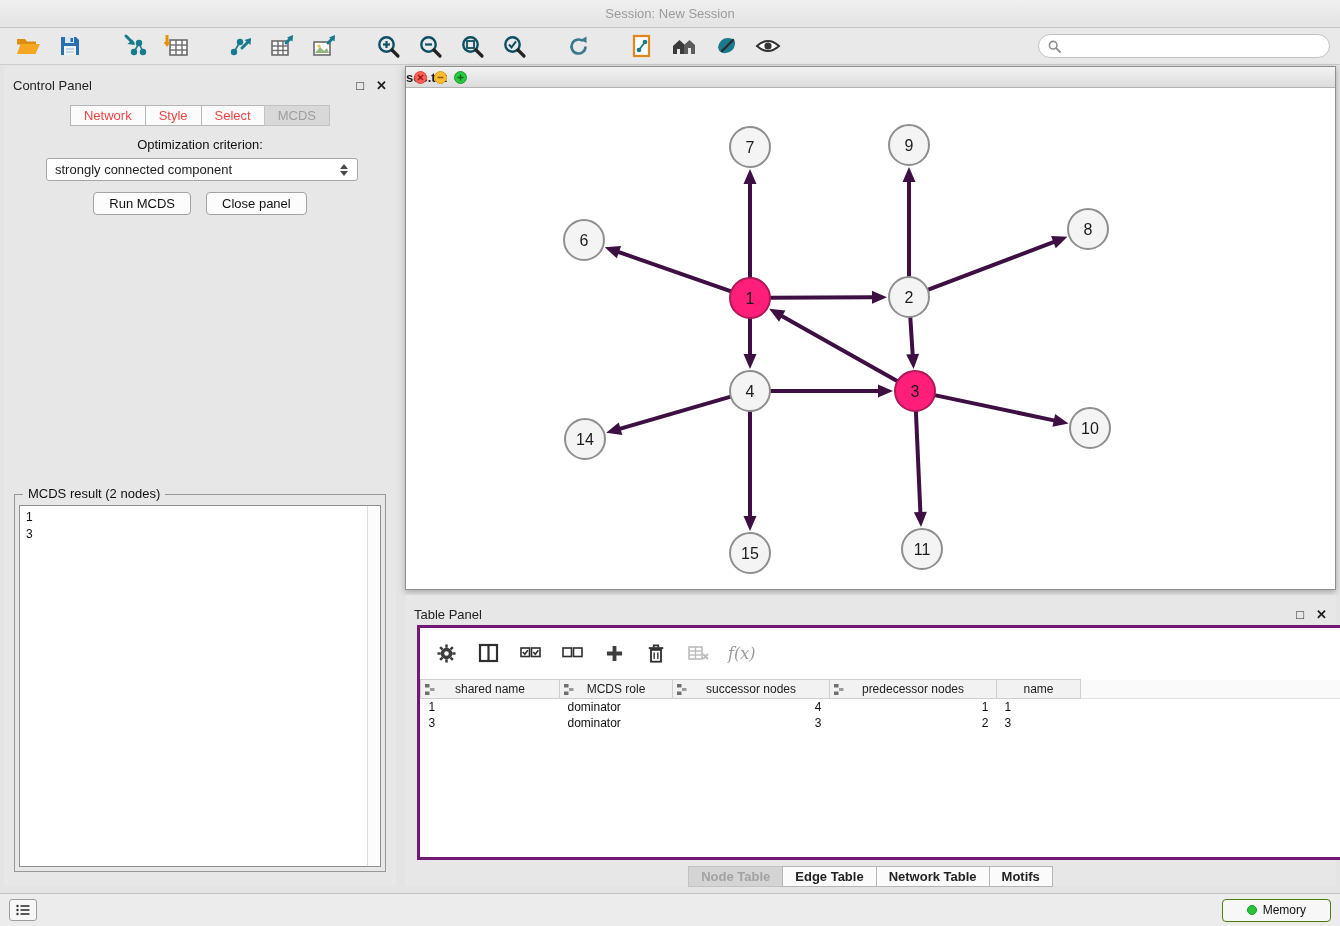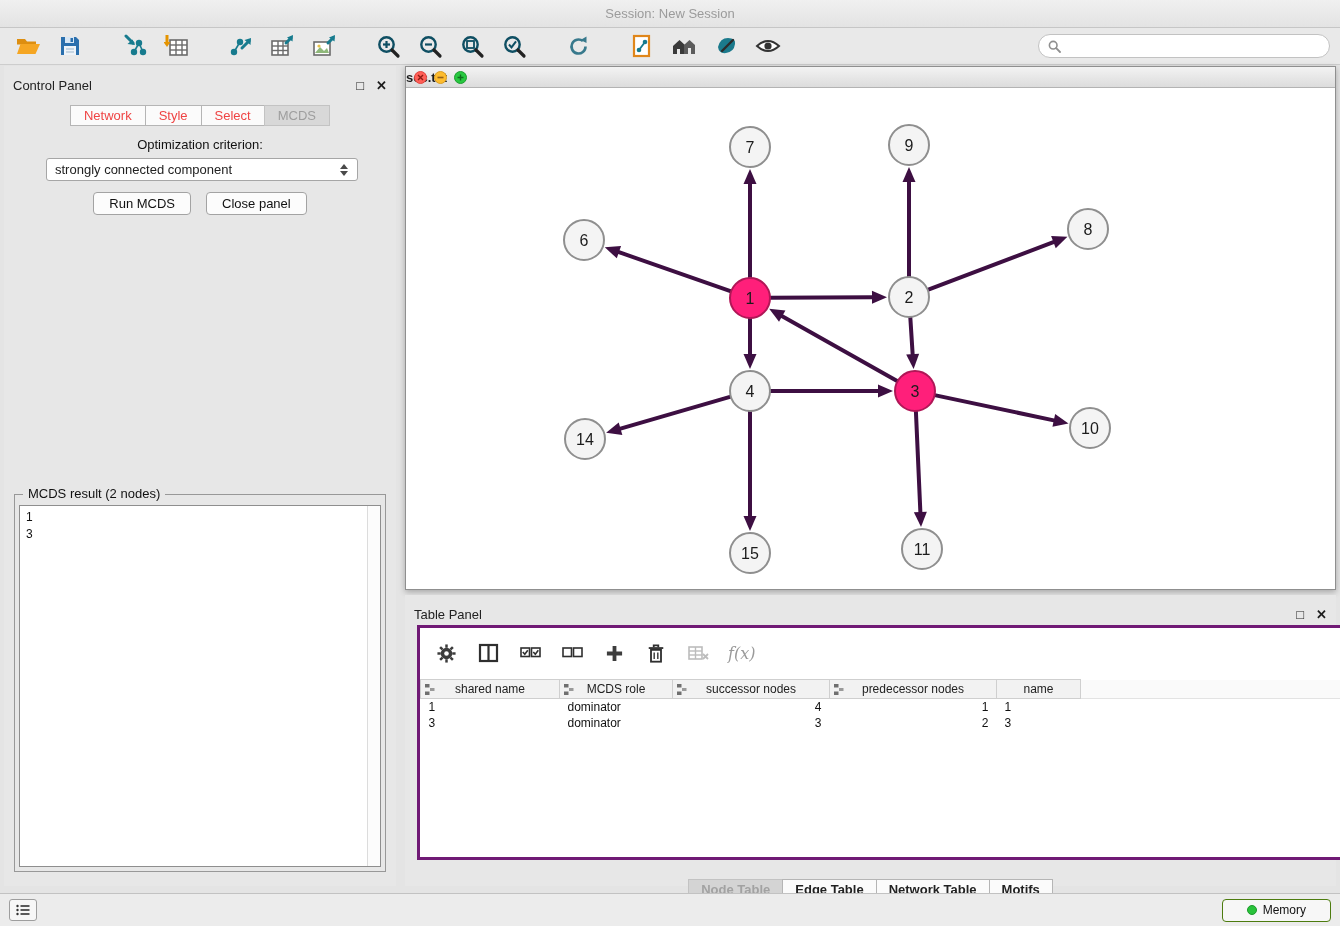--- a/index.html
+++ b/index.html
@@ -57,21 +57,21 @@
   .tp-content{position:absolute;left:12px;top:30px;width:1080px;height:235px;background:#fff;border:3px solid #701a75;overflow:hidden}
   .tp-toolbar{position:absolute;left:0;top:0;right:0;height:50px;display:flex;align-items:center;padding:0 14px;gap:18px;background:#fff}
   .tp-tool{display:flex;align-items:center;justify-content:center;width:24px;height:24px}
   .fx{font-family:"DejaVu Serif","Liberation Serif",serif;font-style:italic;font-size:16px;color:#9a9a9a}
   .tp-table{position:absolute;left:0;top:51px;right:0}
   table.node-table{border-collapse:collapse;width:100%;font-size:12px;table-layout:fixed}
   table.node-table th{background:#f2f2f2;border:1px solid #cfcfcf;height:19px;font-weight:normal;position:relative;text-align:center;color:#222;overflow:hidden}
   table.node-table th.filler{background:#fafafa;border:none;border-bottom:1px solid #e3e3e3}
   table.node-table .sort-ic{position:absolute;left:4px;top:4px}
   table.node-table td{height:16px;padding:0 8px;color:#111;white-space:nowrap;overflow:hidden}
-  .tp-tabs{position:absolute;left:0;top:284px;right:0;display:flex;justify-content:center}
+  .tp-tabs{position:absolute;left:0;top:271px;right:0;display:flex;justify-content:center}
   .tp-tab{height:21px;padding:0 12px;font-size:13px;font-weight:bold;display:flex;align-items:center;background:#fbfbfb;border:1px solid #b5b5b5;border-right:none;color:#222}
   .tp-tab:last-child{border-right:1px solid #b5b5b5}
   .tp-tab.selected{background:#d4d4d4;color:#a2a2a2;border-color:#c3c3c3}
 
   
   .statusbar{position:absolute;left:0;top:893px;width:1340px;height:33px;background:#ececec;border-top:1px solid #c2c2c2;display:flex;align-items:center;padding:0 9px}
   .list-btn{width:28px;height:22px;border:1px solid #9e9e9e;border-radius:3px;background:#f7f7f7;display:flex;align-items:center;justify-content:center}
   .mem-btn{margin-left:auto;height:23px;padding:0 24px;border:1px solid #4d7c0f;border-radius:4px;background:#f7f7f7;display:flex;align-items:center;gap:6px;font-size:12px;color:#111}
   .mem-dot{width:10px;height:10px;border-radius:50%;background:#29c33b;border:1px solid #1d9a2c}
 </style>

